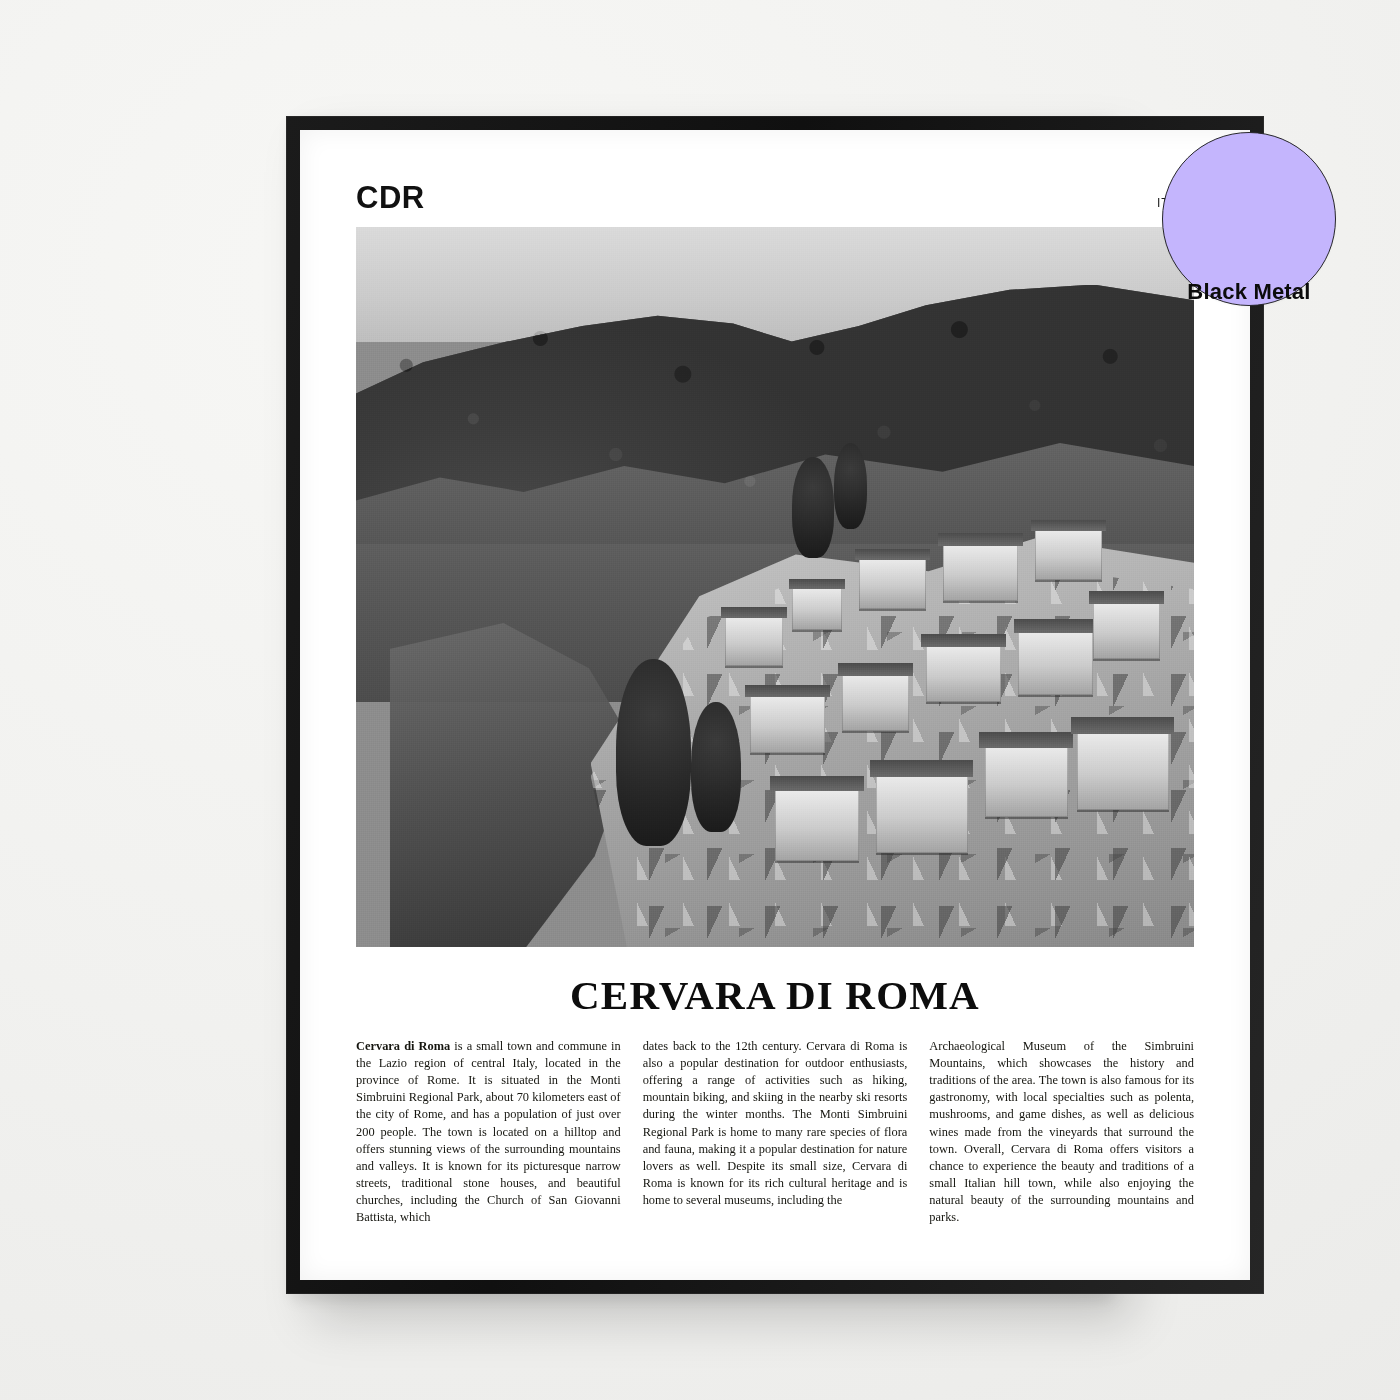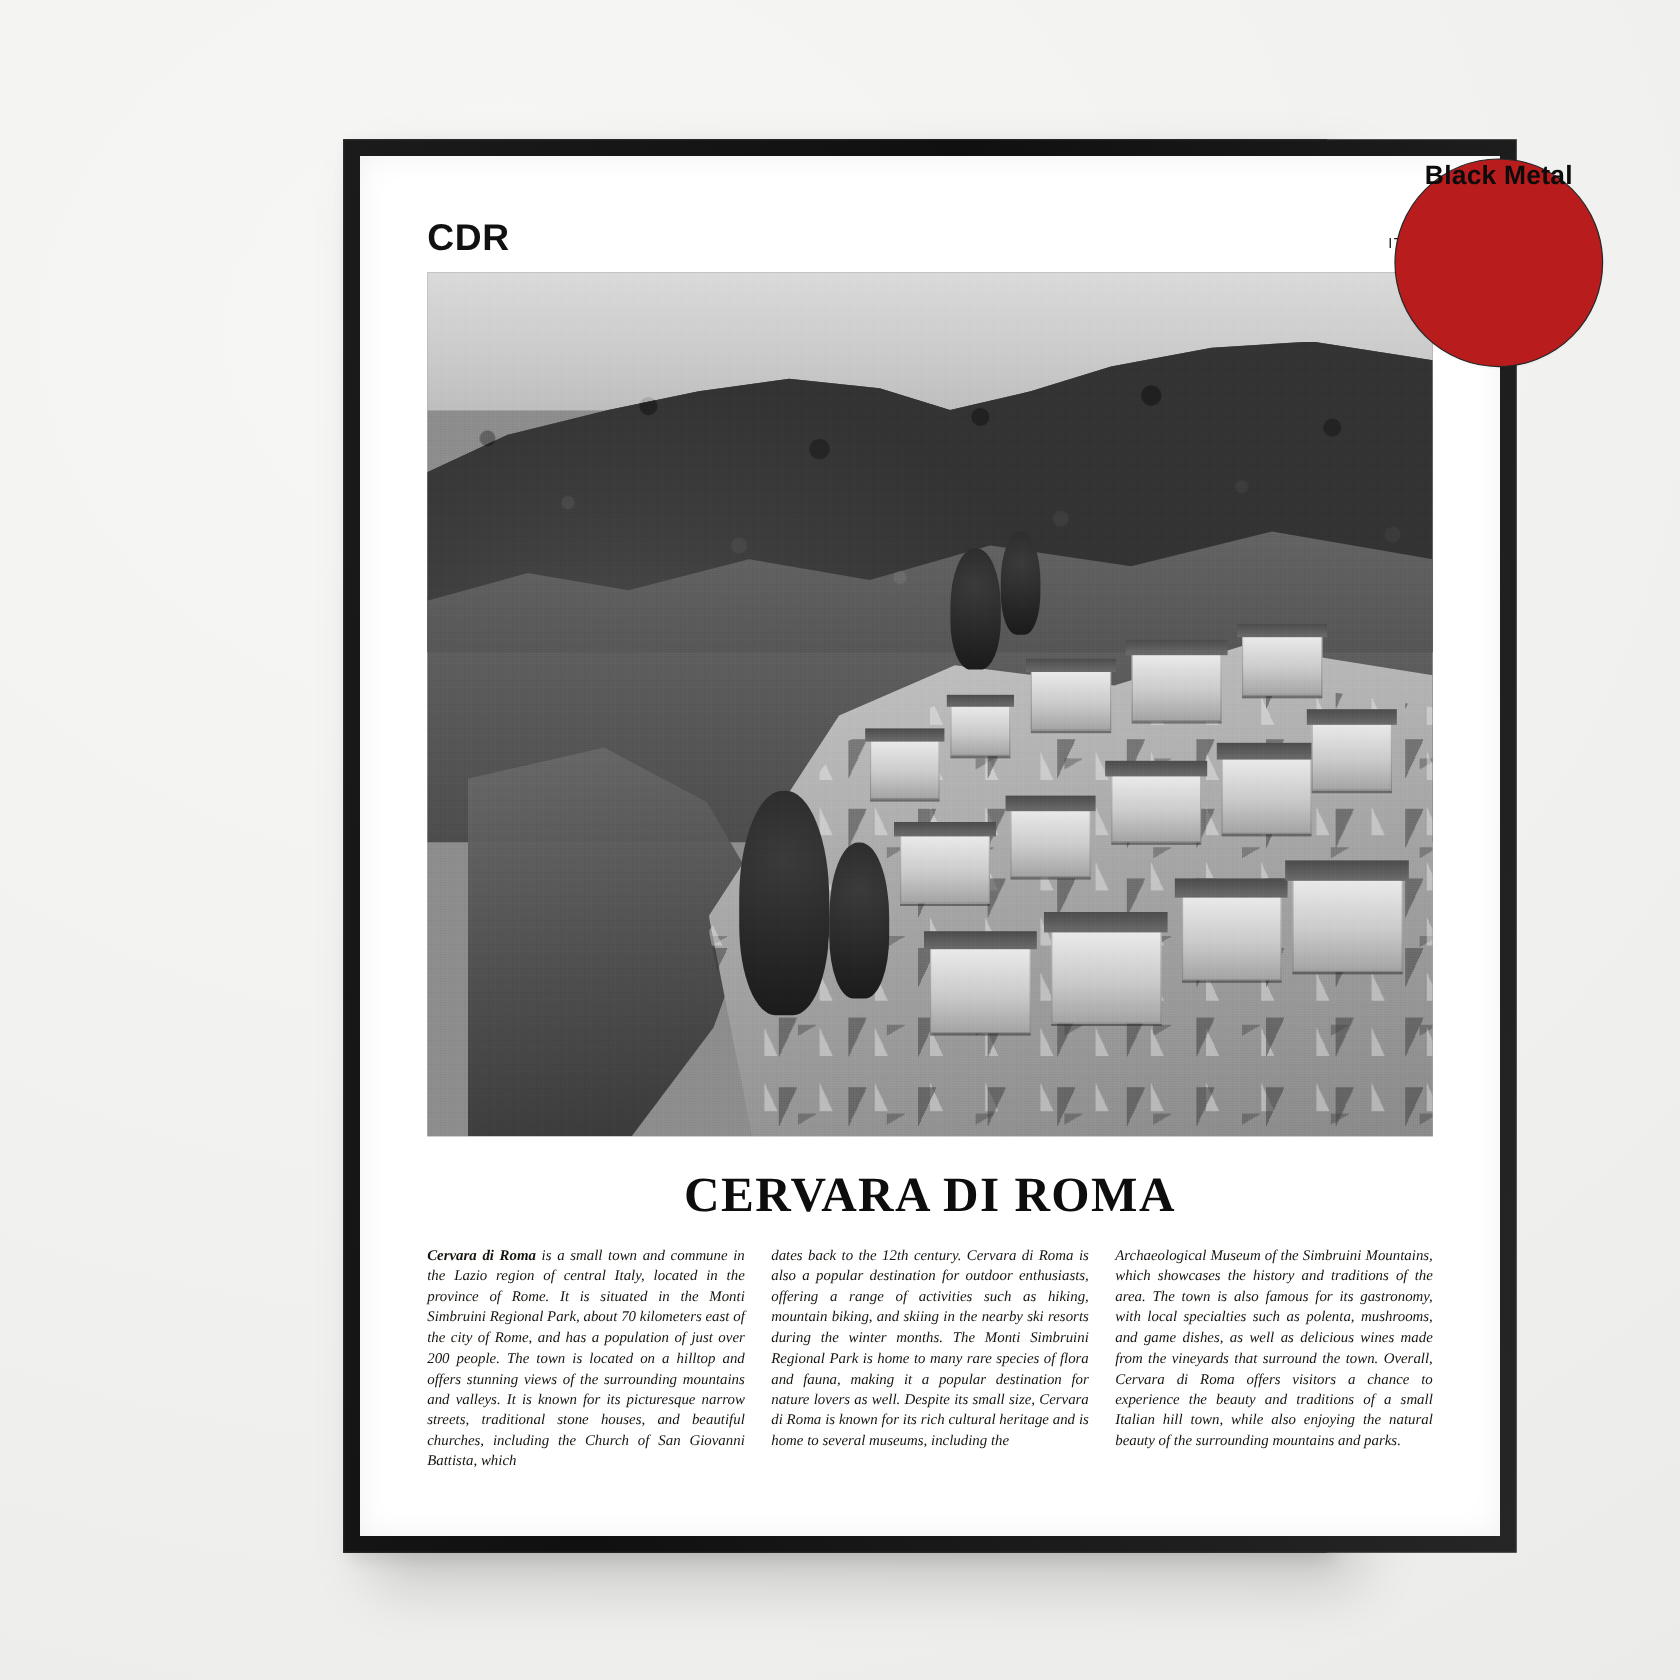--- a/index.html
+++ b/index.html
@@ -191,45 +191,44 @@
     letter-spacing: 1.2px;
     color: #0d0d0d;
     margin: 28px 0 22px 0;
     line-height: 1;
   }
 
   .columns {
     display: flex;
     gap: 22px;
     flex: 1;
-    font-style: italic;
   }
   .col {
     flex: 1;
     font-family: "Liberation Serif", serif;
     font-size: 12.4px;
     line-height: 1.38;
     color: #15150f;
     text-align: justify;
     hyphens: auto;
   }
   .col b { font-weight: bold; }
 
   
   .badge {
     position: absolute;
     left: 1162px;
     top: 132px;
     width: 172px;
     height: 172px;
     border-radius: 50%;
-    background: #b91c1c;
+    background: #c4b5fd;
     border: 1px solid #26262a;
     display: flex;
-    align-items: flex-start;
+    align-items: flex-end;
     justify-content: center;
     box-shadow: 0 1px 2px rgba(0,0,0,0.04);
   }
   .badge-text {
     font-family: "Liberation Sans", sans-serif;
     font-weight: bold;
     font-size: 22px;
     color: #0c0c0c;
     letter-spacing: 0.2px;
   }

